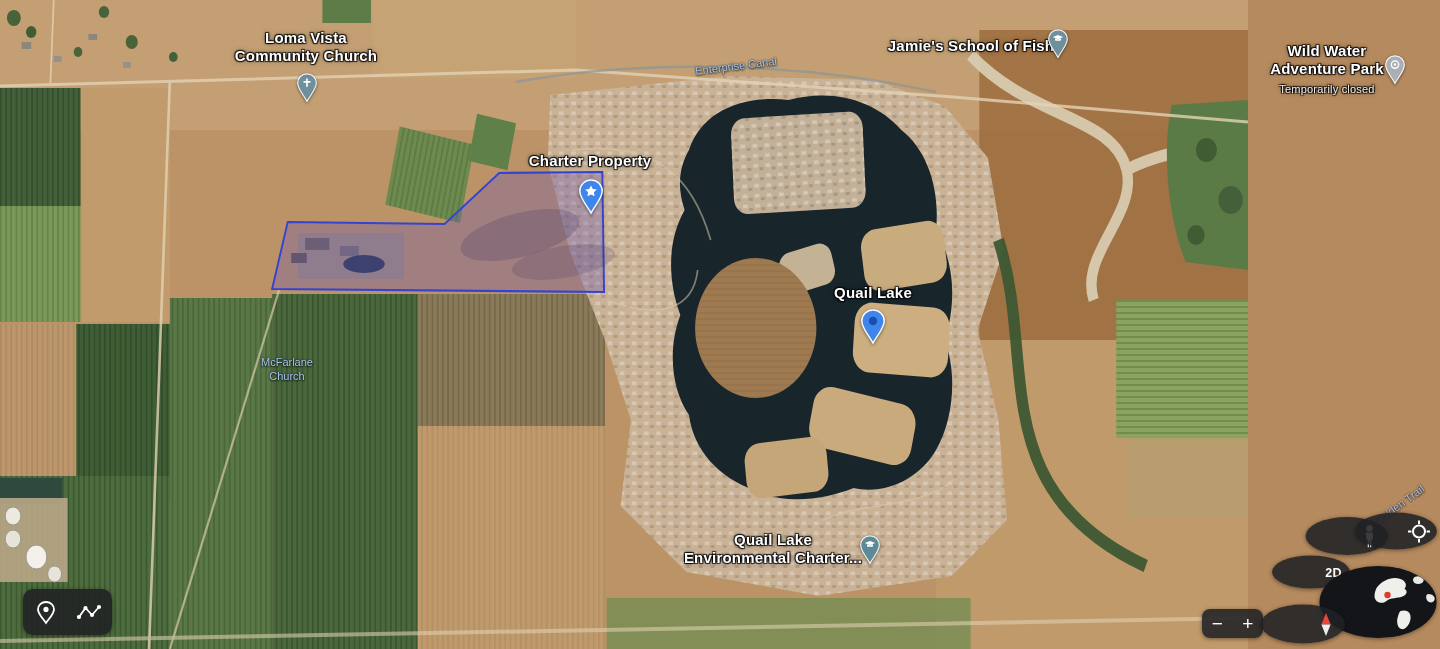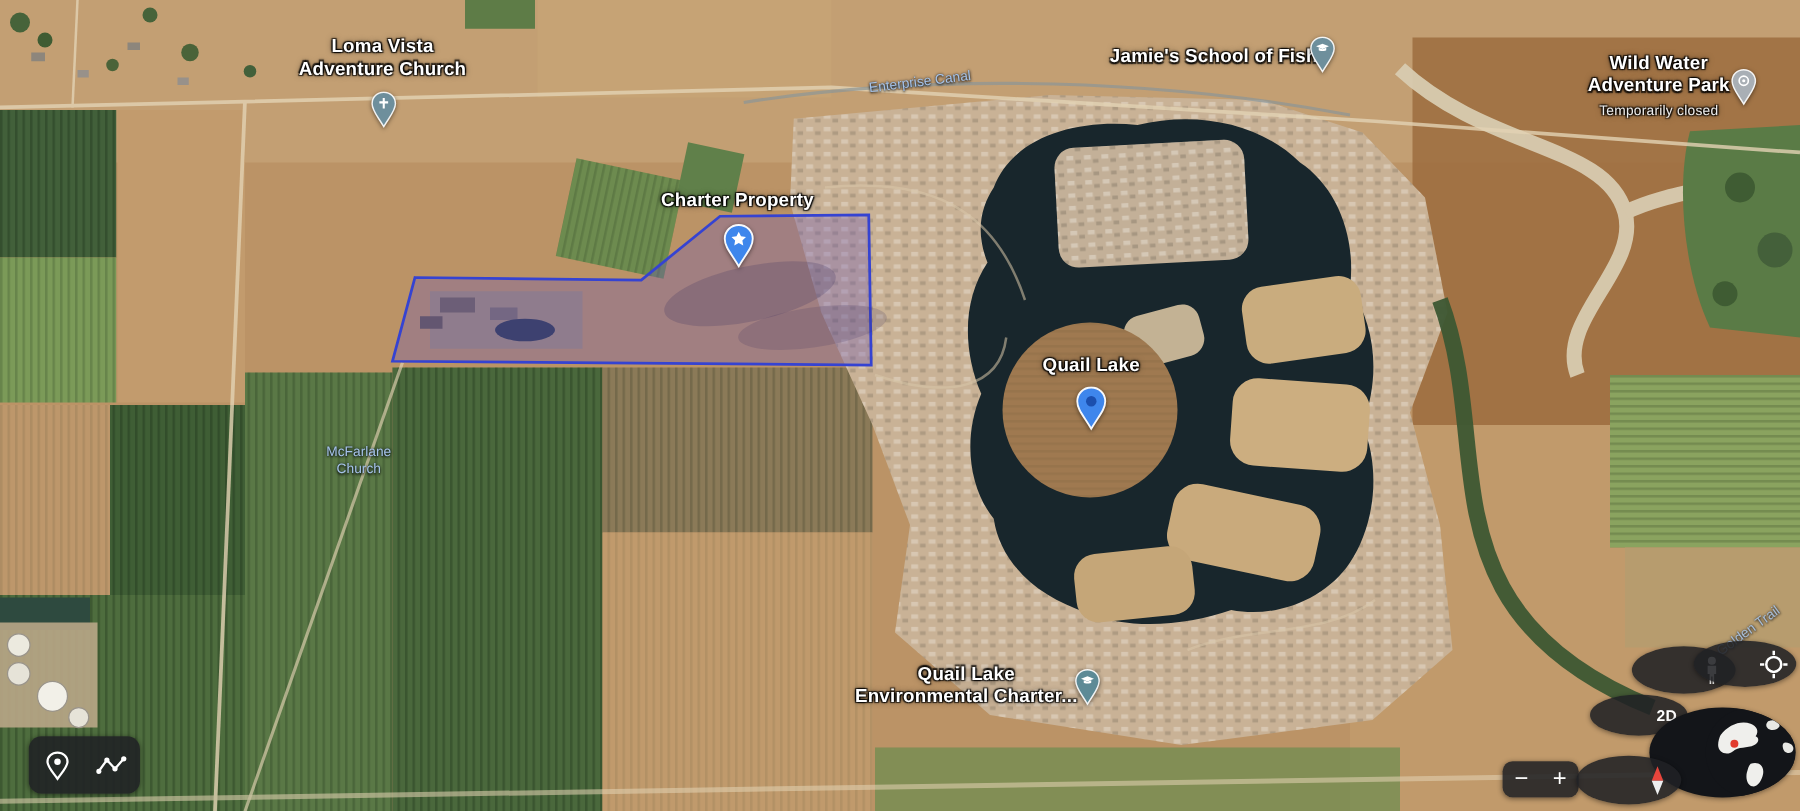--- a/index.html
+++ b/index.html
@@ -1,21 +1,21 @@
 <!DOCTYPE html>
 <html><head>
 <meta charset="utf-8">
 <style>
   html,body{margin:0;padding:0;}
   body{
     width:1440px;height:649px;position:relative;overflow:hidden;
     background:#b58a5e;font-family:"Liberation Sans",sans-serif;
     -webkit-font-smoothing:antialiased;
   }
-  #stage{position:absolute;inset:0;width:1440px;height:649px;}
+  #stage{position:absolute;inset:0;width:1248px;height:649px;}
   .map-art{position:absolute;left:0;top:0;width:100%;height:100%;}
 
   
   .lbl{
     position:absolute;transform:translate(-50%,-50%);
     color:#fff;font-size:15px;font-weight:bold;line-height:1.22;
     text-align:center;white-space:nowrap;letter-spacing:.2px;z-index:20;
     text-shadow:-1px -1px 1px rgba(0,0,0,.8),1px -1px 1px rgba(0,0,0,.8),
                 -1px 1px 1px rgba(0,0,0,.8),1px 1px 1px rgba(0,0,0,.8),0 0 5px rgba(0,0,0,.55);
   }
@@ -200,21 +200,21 @@
 
     <g>
       <polygon points="332,222 513,224 576,173 695,172 697,292 314,289" fill="rgba(112,88,182,0.34)" stroke="#3543d2" stroke-width="2.2"></polygon>
       <ellipse cx="600" cy="235" rx="70" ry="22" fill="rgba(55,45,95,.22)" transform="rotate(-12 600 235)"></ellipse>
       <ellipse cx="650" cy="262" rx="60" ry="16" fill="rgba(55,45,95,.18)" transform="rotate(-8 650 262)"></ellipse>
     </g>
   </svg>
 
   <div class="lbl" style="left:306px;top:47px">
     <div>Loma Vista</div>
-    <div>Adventure Church</div>
+    <div>Community Church</div>
   </div>
 
   <div class="wlbl rot" style="left:736px;top:66px;transform:translate(-50%,-50%) rotate(-7deg)">
     <div>Enterprise Canal</div>
   </div>
 
   <div class="lbl" style="left:971px;top:46px">
     <div>Jamie's School of Fish</div>
   </div>
 

